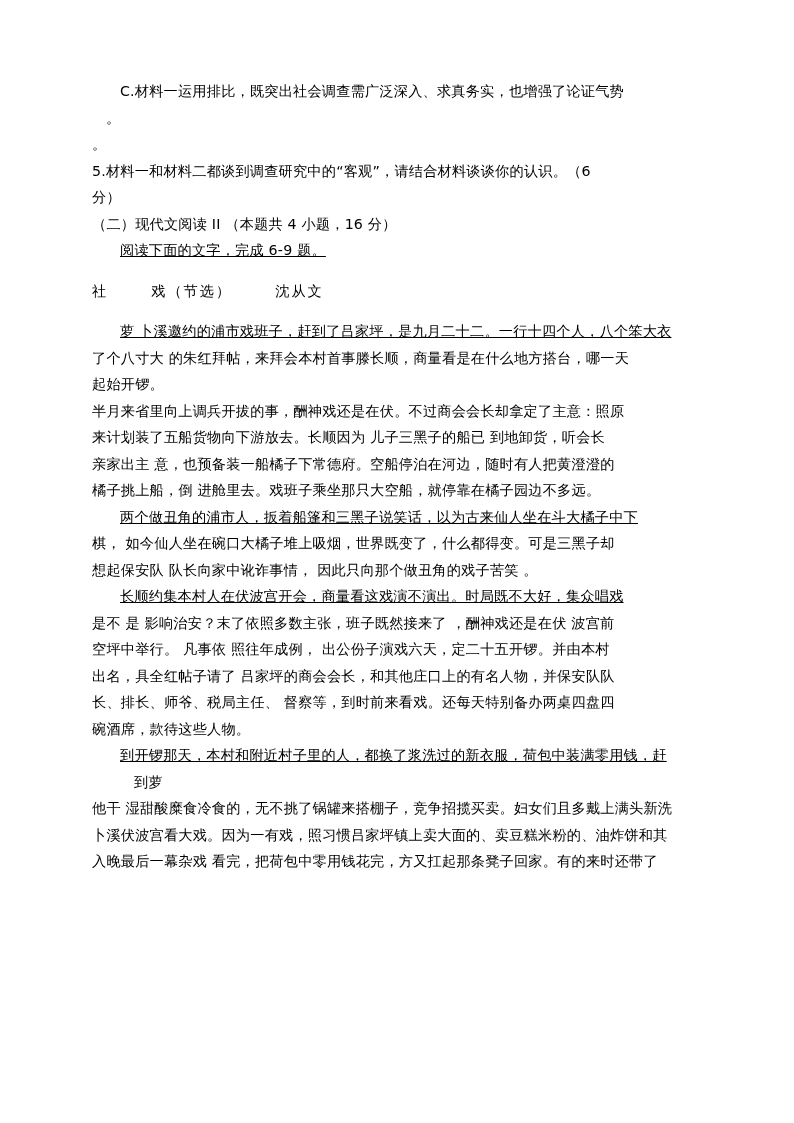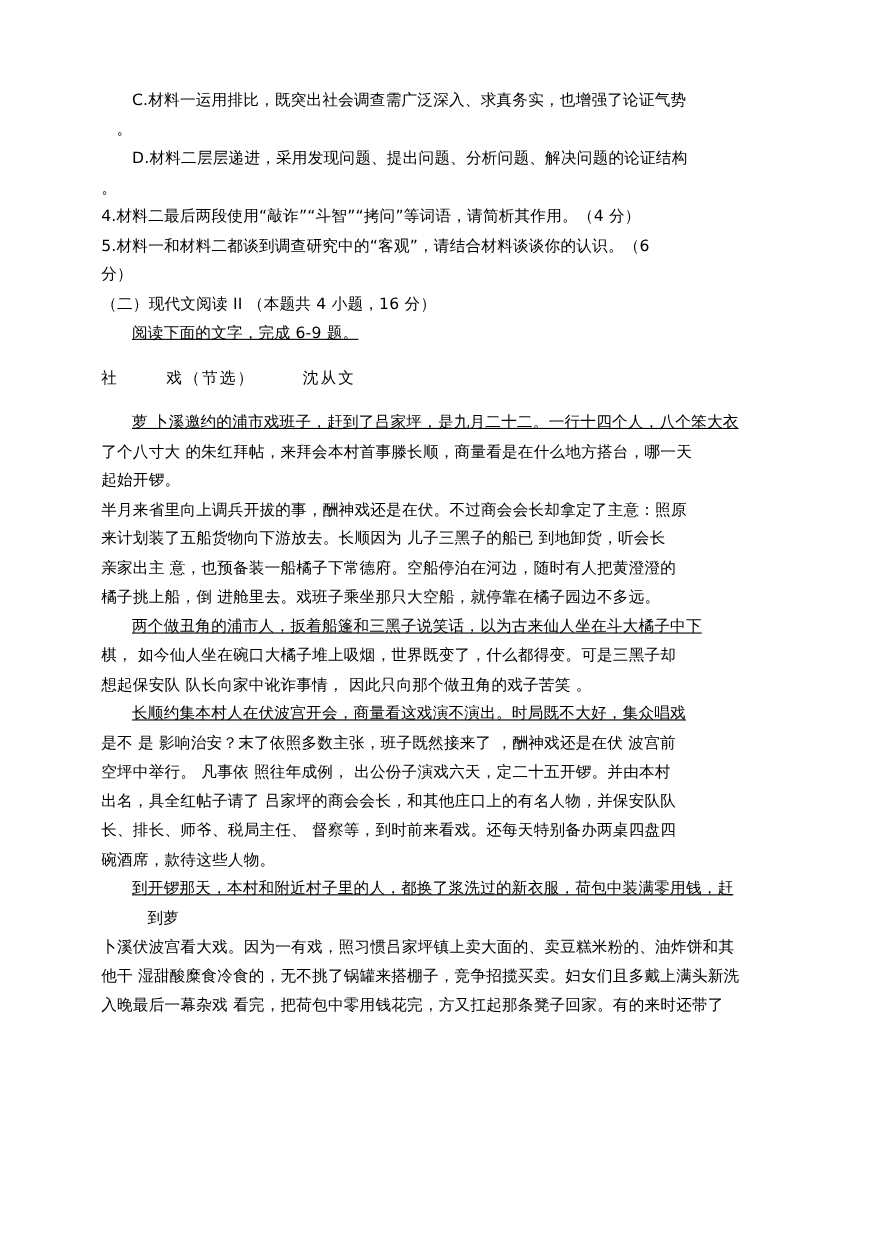--- a/index.html
+++ b/index.html
@@ -62,24 +62,22 @@
     text-indent: 0;
   }
 </style>
 </head>
 <body>
 
 <div class="page">
 
   <p class="block opt-line">C.材料一运用排比，既突出社会调查需广泛深入、求真务实，也增强了论证气势</p>
   <p class="block pad-left-sm">。</p>
-  <p class="block opt-line">D.材料二层层递进，采用发现问题、提出问题、分析问题、解决问题的论证结构</p>
   <p class="block noindent">。</p>
 
-  <p class="block noindent">4.材料二最后两段使用“敲诈”“斗智”“拷问”等词语，请简析其作用。（4 分）</p>
   <p class="block noindent">5.材料一和材料二都谈到调查研究中的“客观”，请结合材料谈谈你的认识。（6</p>
   <p class="block noindent">分）</p>
 
   <p class="block noindent">（二）现代文阅读 II （本题共 4 小题，16 分）</p>
   <p class="block indent2">阅读下面的文字，完成 6-9 题。</p>
 
   <p class="title-line">
     <span>社</span>
     <span class="wide-gap"></span>
     <span>戏（节选）</span>
@@ -103,17 +101,17 @@
   <p class="block indent2">长顺约集本村人在伏波宫开会，商量看这戏演不演出。时局既不大好，集众唱戏</p>
   <p class="block noindent">是不 是 影响治安？末了依照多数主张，班子既然接来了 ，酬神戏还是在伏 波宫前</p>
   <p class="block noindent">空坪中举行。 凡事依 照往年成例， 出公份子演戏六天，定二十五开锣。并由本村</p>
   <p class="block noindent">出名，具全红帖子请了 吕家坪的商会会长，和其他庄口上的有名人物，并保安队队</p>
   <p class="block noindent">长、排长、师爷、税局主任、 督察等，到时前来看戏。还每天特别备办两桌四盘四</p>
   <p class="block noindent">碗酒席，款待这些人物。</p>
 
   <p class="block indent2">到开锣那天，本村和附近村子里的人，都换了浆洗过的新衣服，荷包中装满零用钱，赶</p>
   <p class="block pad-left-lg">到萝</p>
 
+  <p class="block noindent">他干 湿甜酸糜食冷食的，无不挑了锅罐来搭棚子，竞争招揽买卖。妇女们且多戴上满头新洗</p>
   <p class="block noindent">卜溪伏波宫看大戏。因为一有戏，照习惯吕家坪镇上卖大面的、卖豆糕米粉的、油炸饼和其</p>
-  <p class="block noindent">他干 湿甜酸糜食冷食的，无不挑了锅罐来搭棚子，竞争招揽买卖。妇女们且多戴上满头新洗</p>
   <p class="block noindent">入晚最后一幕杂戏 看完，把荷包中零用钱花完，方又扛起那条凳子回家。有的来时还带了</p>
 
 </div>
 
 </body></html>

